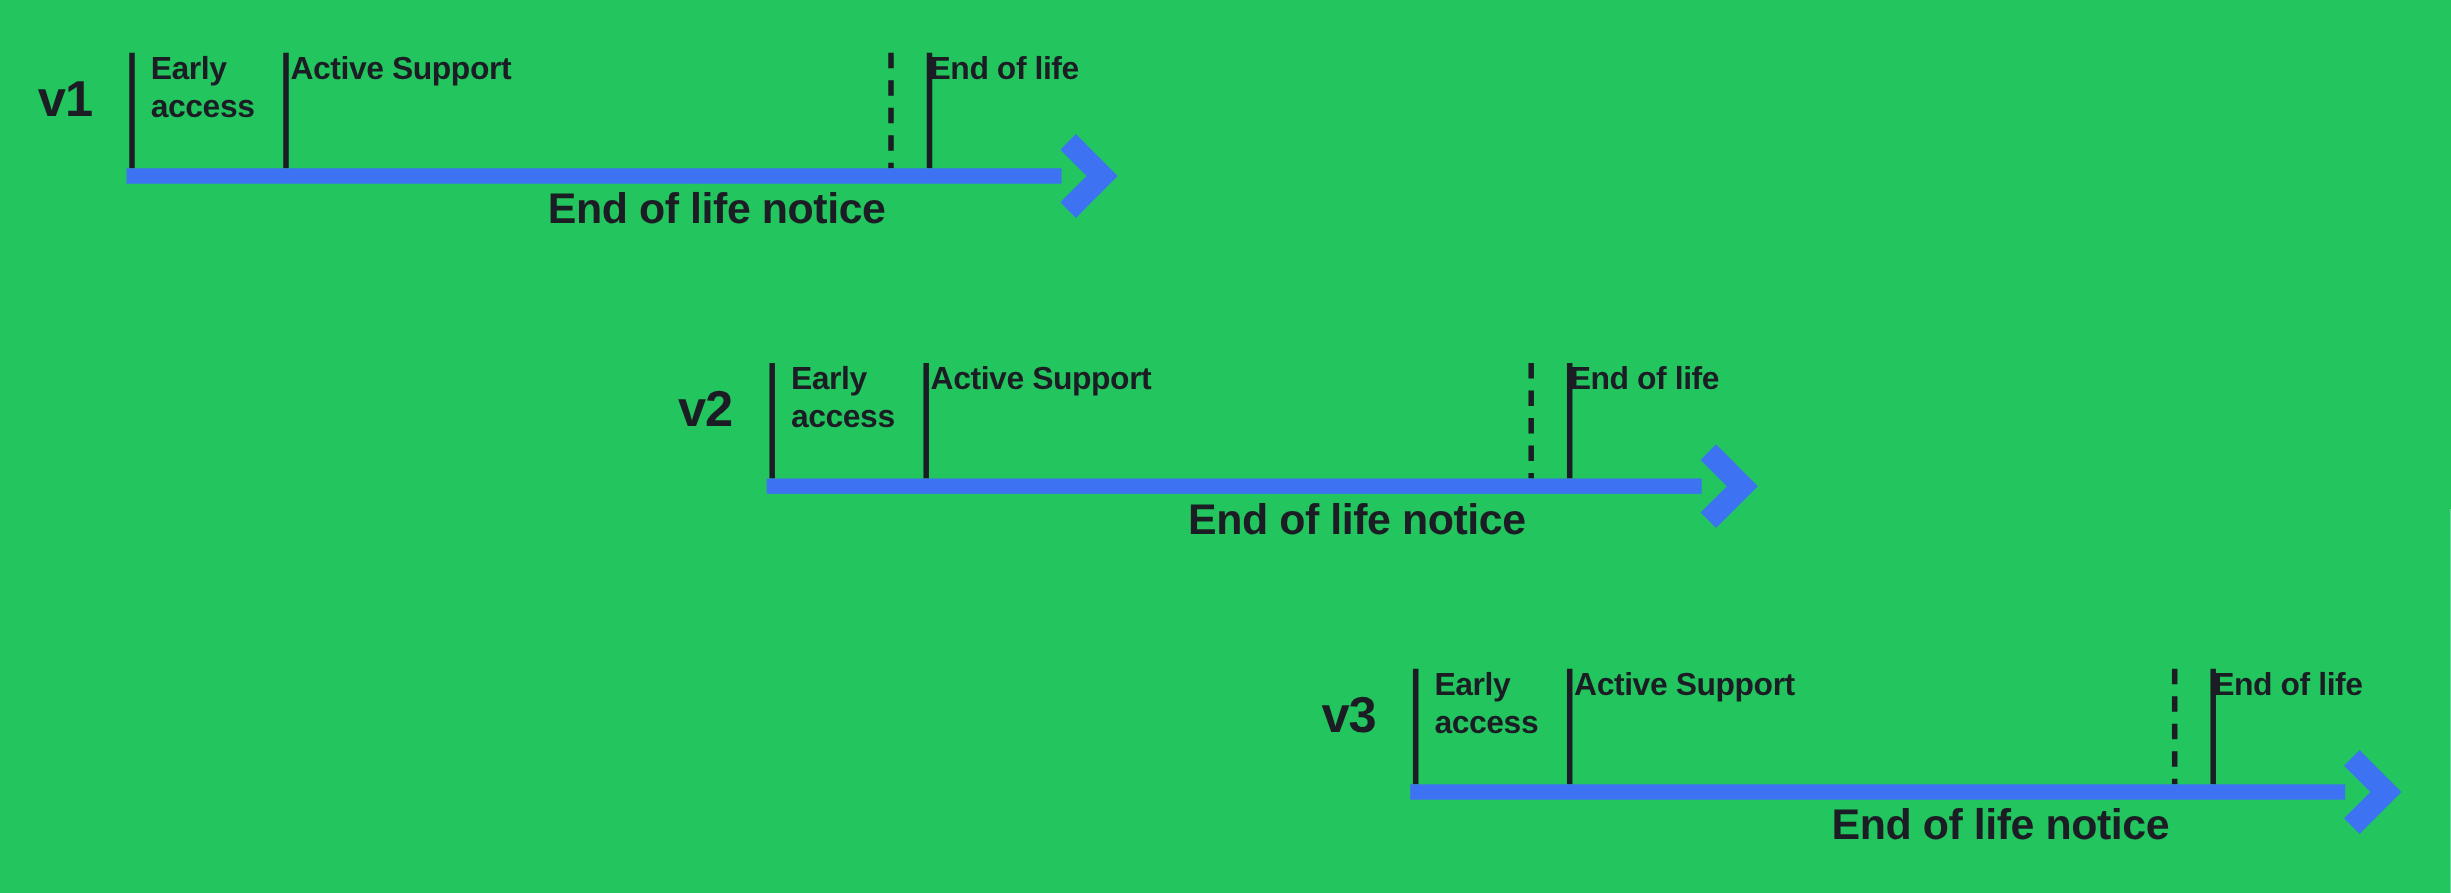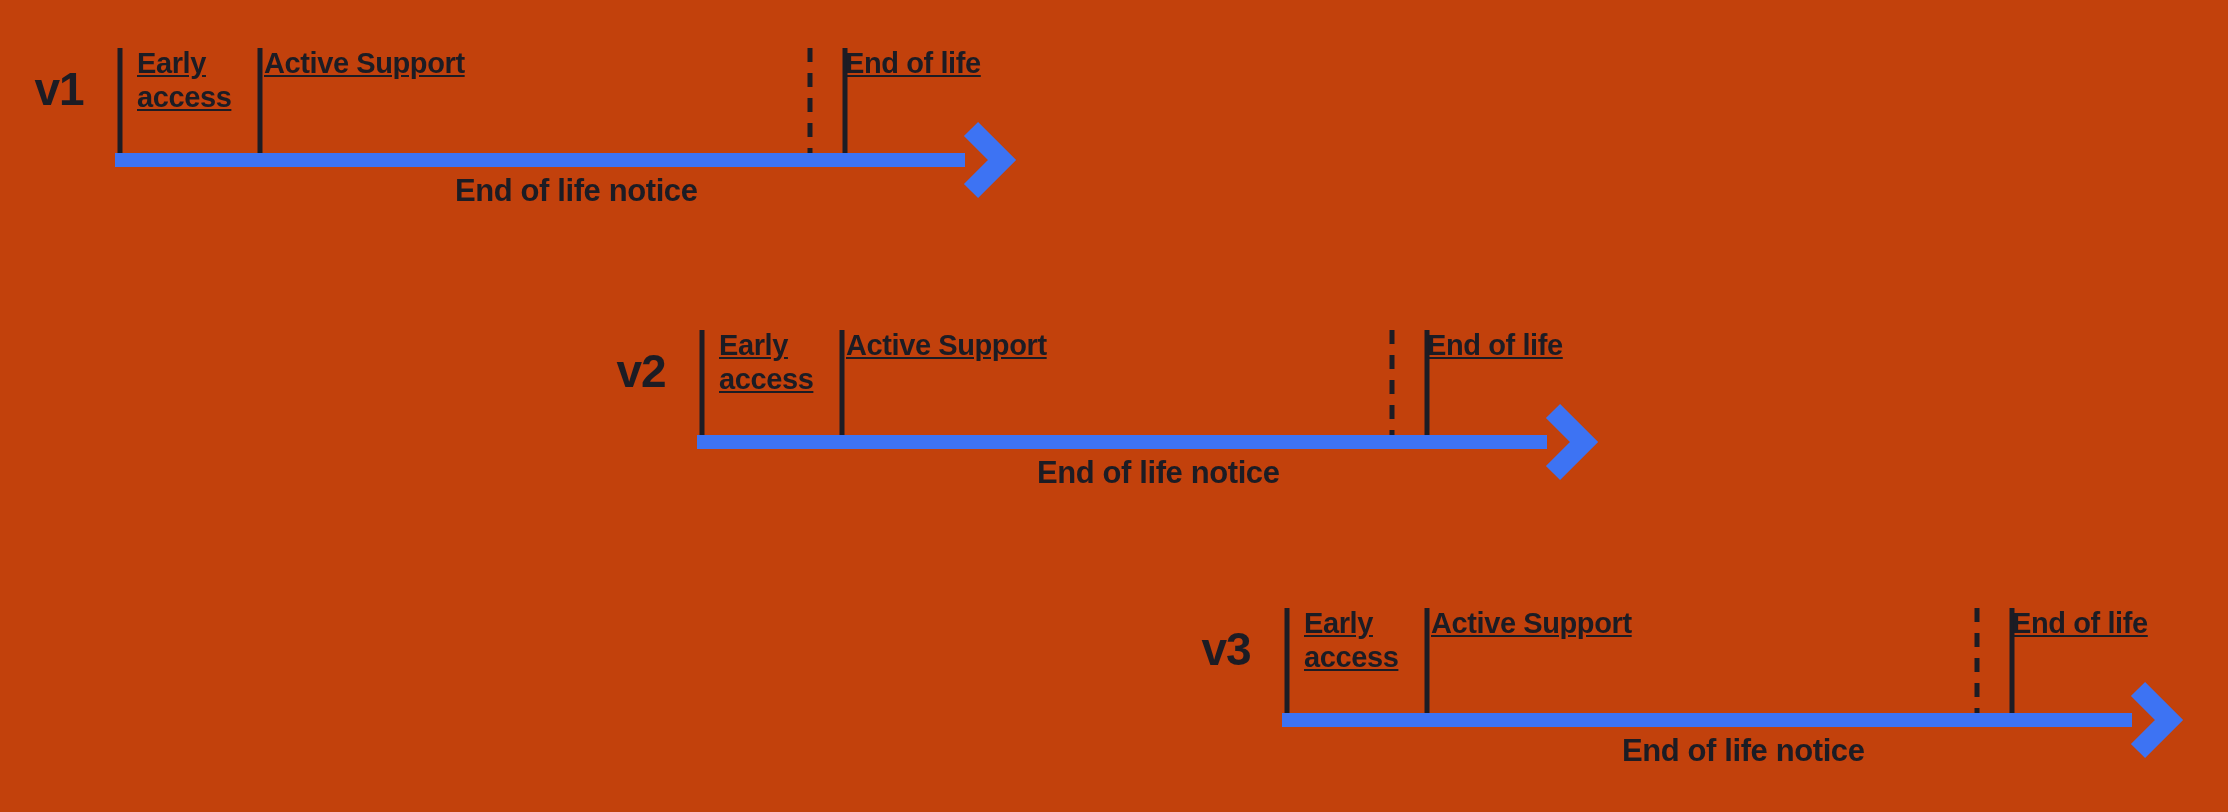--- a/index.html
+++ b/index.html
@@ -1,46 +1,45 @@
 <!DOCTYPE html>
 <html><head>
 <meta charset="utf-8">
 <style>
   html,body{margin:0;padding:0;background:#ffffff;}
   .canvas{
     position:relative;
     width:2228px;
     height:812px;
-    background:#c2410c;
+    background:#22c55e;
     font-family:"Liberation Sans", sans-serif;
     color:#1c1c24;
     overflow:hidden;
   }
   .timeline{position:absolute;width:1090px;height:192px;}
   .t1{left:14px;top:28px;}
   .t2{left:596px;top:310px;}
   .t3{left:1181px;top:588px;}
   .shapes{position:absolute;left:0;top:0;display:block;}
   .version{
     position:absolute;left:0;top:36px;width:90px;
     text-align:center;font-size:46px;line-height:50px;font-weight:700;
     letter-spacing:-1px;
   }
   .phase{
     position:absolute;top:18px;
     font-size:29px;line-height:34px;font-weight:700;letter-spacing:-0.4px;
     white-space:nowrap;
-    text-decoration:underline;
   }
   .phase.early{left:123px;width:120px;white-space:normal;}
   .phase.active{left:250px;}
   .phase.eol{left:831px;}
   .notice{
     position:absolute;top:146px;left:441px;width:350px;
-    font-size:31px;line-height:34px;font-weight:700;
+    text-align:right;font-size:39px;line-height:34px;font-weight:700;
     letter-spacing:-0.4px;white-space:nowrap;
   }
   .tick{stroke-width:5px;}
   .tick.dashed{stroke-dasharray:14 11;}
   .arrowhead{fill:none;stroke-width:20px;stroke-linejoin:miter;stroke-linecap:butt;}
 </style>
 </head>
 <body>
 
 <div class="canvas">

